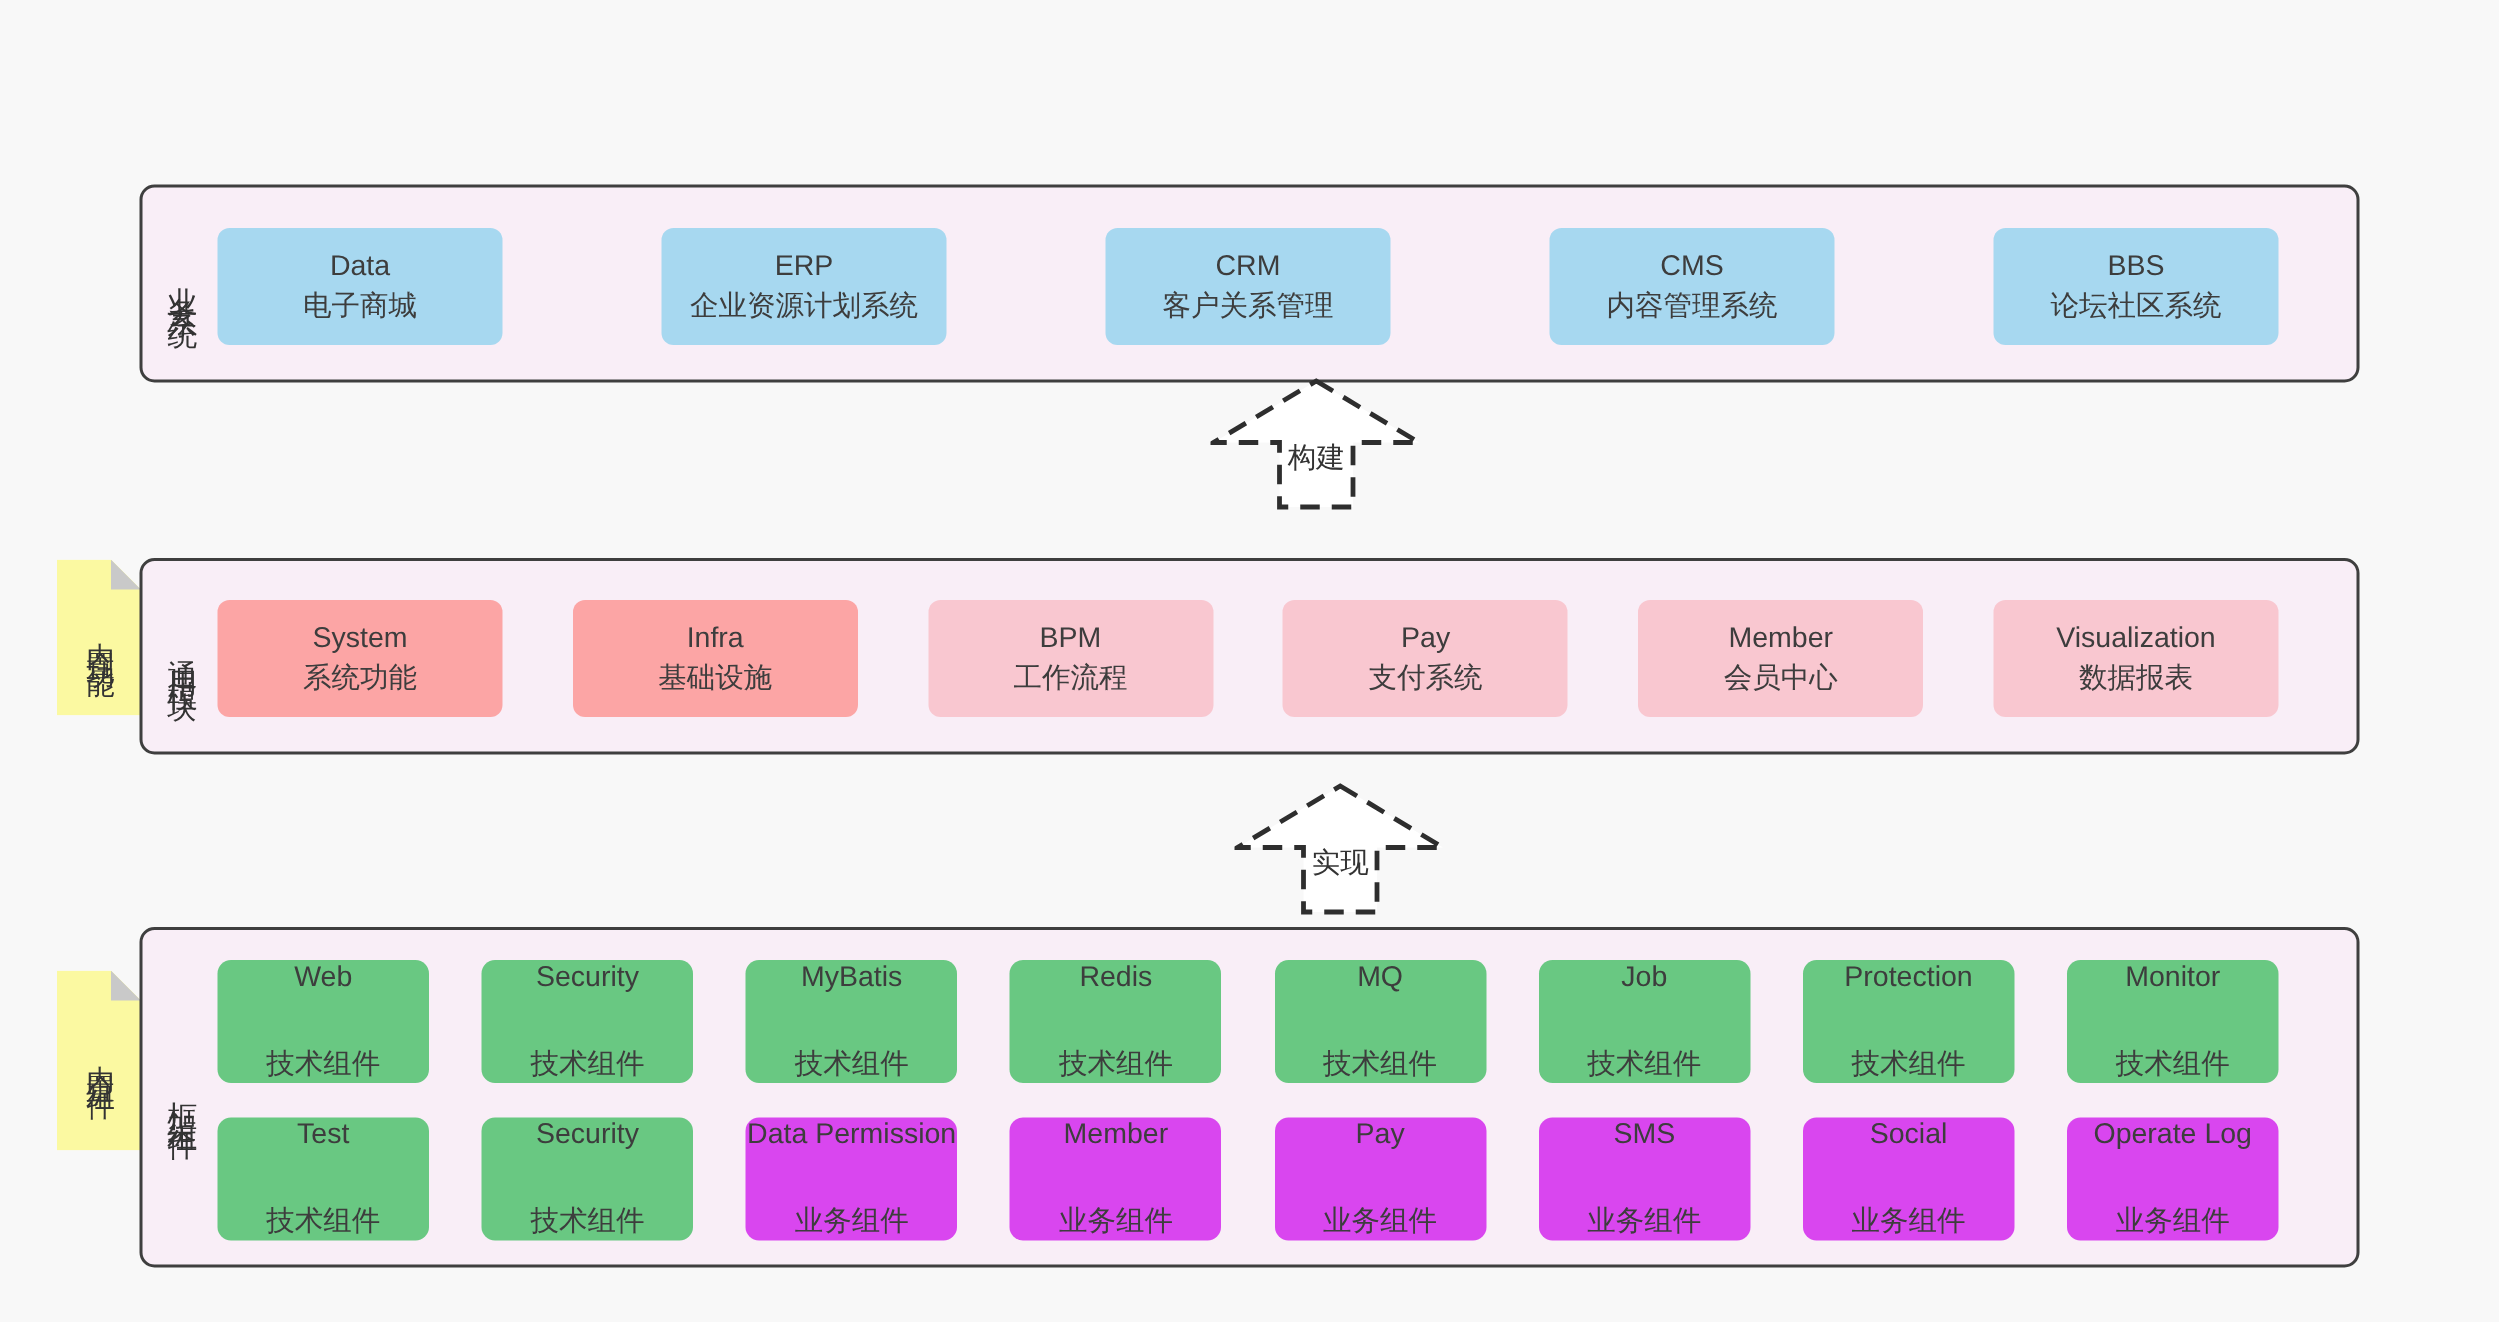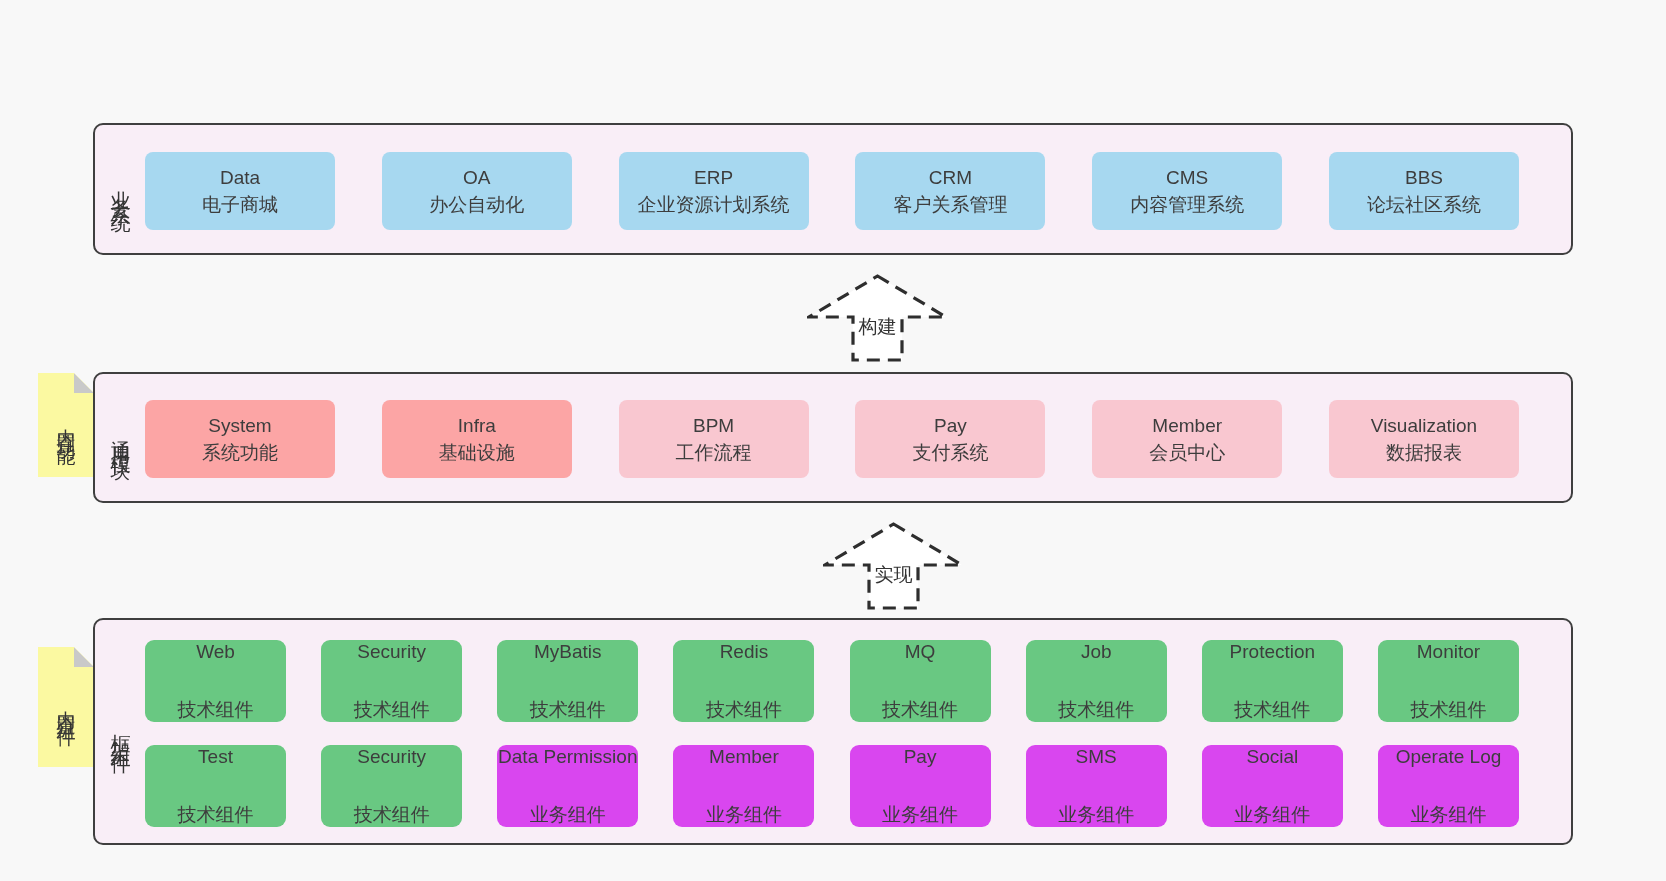--- a/index.html
+++ b/index.html
@@ -58,43 +58,39 @@
 <body>
 
 <section class="container" style="top:123px;height:132px;">
   <div class="side-label">业务系统</div>
   <div class="boxes" style="top:27px;">
     <div class="box w6 blue">
       <div>Data</div>
       <div>电子商城</div>
     </div>
     <div class="box w6 blue">
-      <div>OA</div>
-      <div>办公自动化</div>
-    </div>
-    <div class="box w6 blue">
       <div>ERP</div>
       <div>企业资源计划系统</div>
     </div>
     <div class="box w6 blue">
       <div>CRM</div>
       <div>客户关系管理</div>
     </div>
     <div class="box w6 blue">
       <div>CMS</div>
       <div>内容管理系统</div>
     </div>
     <div class="box w6 blue">
       <div>BBS</div>
       <div>论坛社区系统</div>
     </div>
   </div>
 </section>
 
-<div class="arrow" style="left:807px;top:274px;">
+<div class="arrow" style="left:807px;top:252px;">
   <svg width="141" height="88" viewBox="0 0 141 88">
     <polygon points="70.5,2 139,43 95,43 95,86 46,86 46,43 2,43" fill="#ffffff" stroke="#2e2e2e" stroke-width="3.2" stroke-dasharray="13 8" stroke-linejoin="miter"></polygon>
   </svg>
   <div class="arrow-label">构建</div>
 </div>
 
 <div class="note" style="top:373px;height:104px;">
   <span class="fold"></span>
   <span class="note-text">内置功能</span>
 </div>

